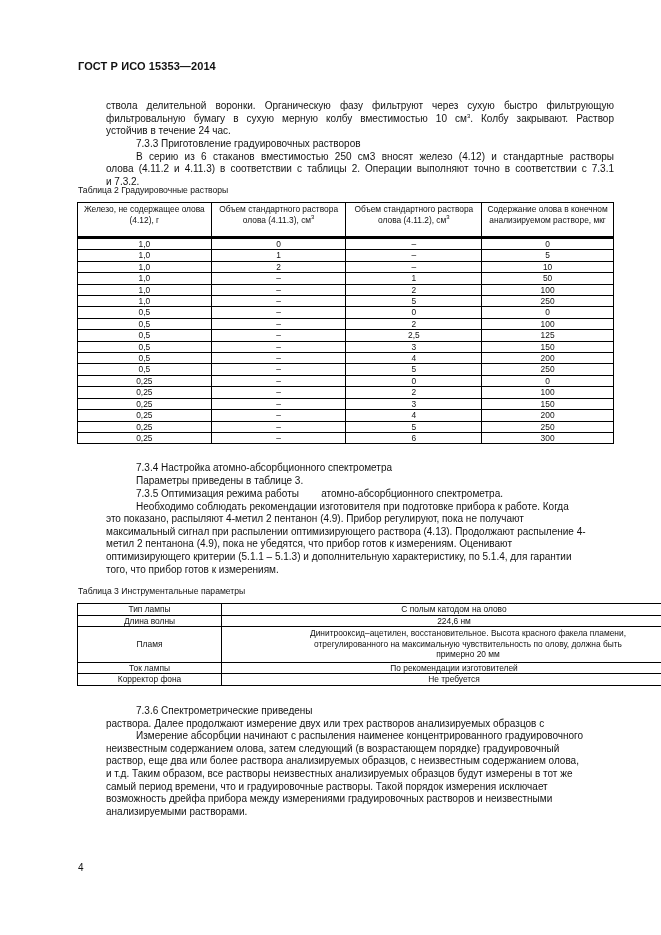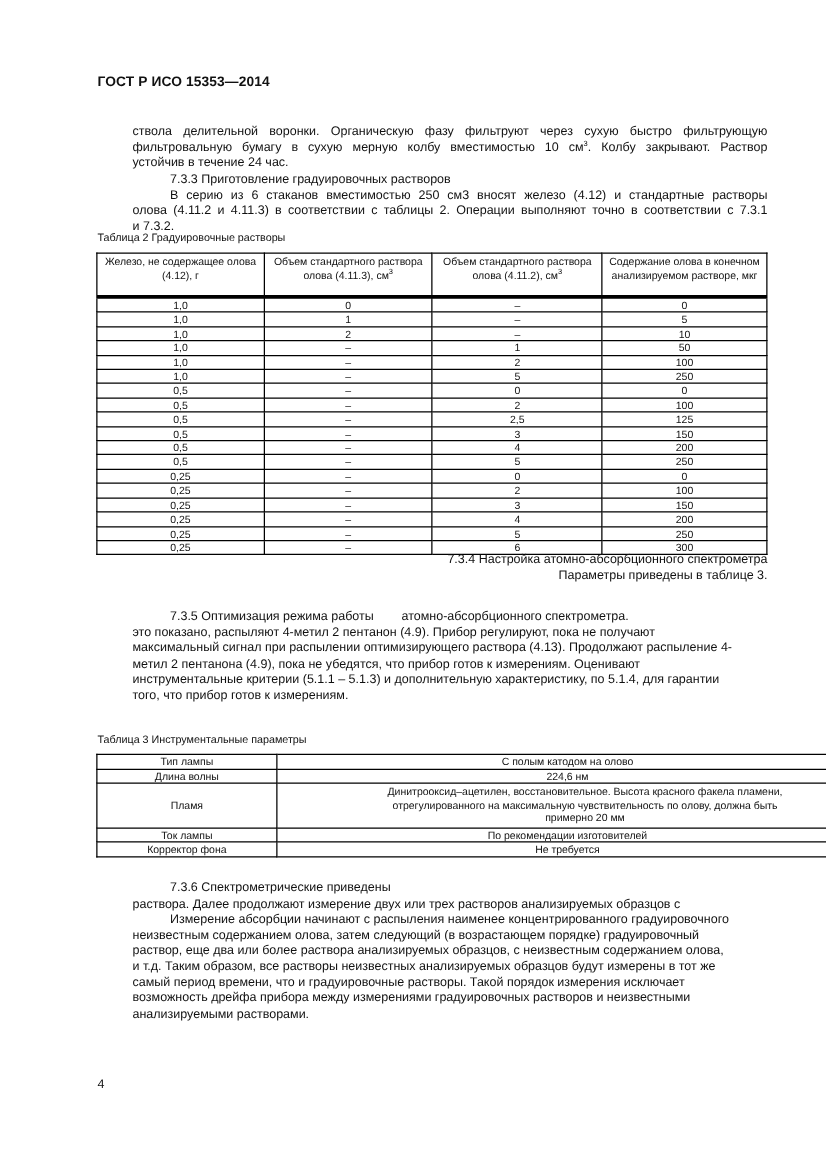--- a/index.html
+++ b/index.html
@@ -182,30 +182,31 @@
       </tr>
       <tr>
         <td>0,25</td>
         <td>–</td>
         <td>6</td>
         <td>300</td>
       </tr>
     </tbody>
 </table>
 
-<div class="para" style="top:442px;text-align:right;">
+<div class="para" style="top:462px;">
   <span class="line indent">7.3.4 Настройка атомно-абсорбционного спектрометра</span>
   <span class="line indent">Параметры приведены в таблице 3.</span>
 </div>
 <div class="para" style="top:488px;">
   <span class="line indent" style="white-space:pre;">7.3.5 Оптимизация режима работы        атомно-абсорбционного спектрометра.</span>
+  <span class="line indent">Необходимо соблюдать рекомендации изготовителя при подготовке прибора к работе. Когда</span>
   <span class="line">это показано, распыляют 4-метил 2 пентанон (4.9). Прибор регулируют, пока не получают</span>
   <span class="line">максимальный сигнал при распылении оптимизирующего раствора (4.13). Продолжают распыление 4-</span>
   <span class="line">метил 2 пентанона (4.9), пока не убедятся, что прибор готов к измерениям. Оценивают</span>
-  <span class="line">инструментальные критерии (5.1.1 – 5.1.3) и дополнительную характеристику, по 5.1.4, для гарантии</span>
+  <span class="line">оптимизирующего критерии (5.1.1 – 5.1.3) и дополнительную характеристику, по 5.1.4, для гарантии</span>
   <span class="line">того, что прибор готов к измерениям.</span>
 </div>
 
 <div class="caption" style="top:586px;">Таблица 3 Инструментальные параметры</div>
 
 <table class="t3">
   <tbody>
     <tr>
       <td class="key">Тип лампы</td>
       <td>С полым катодом на олово</td>

